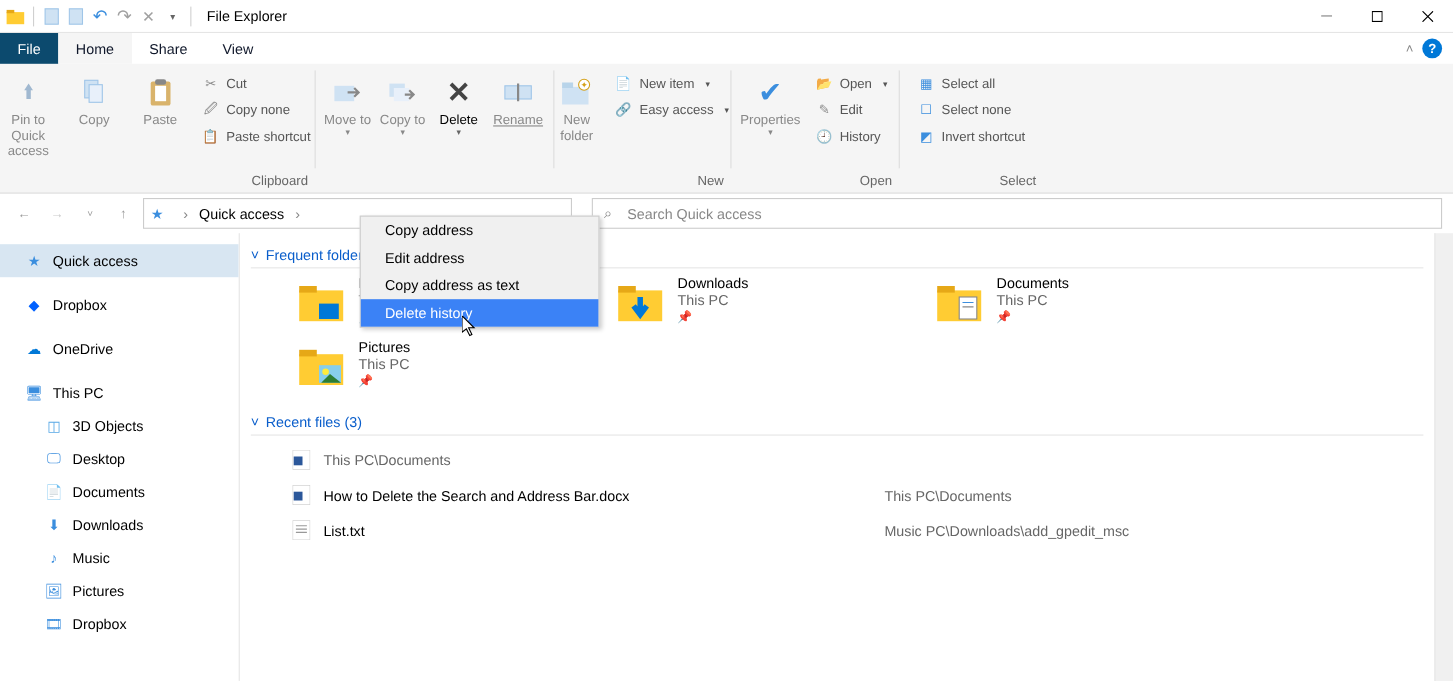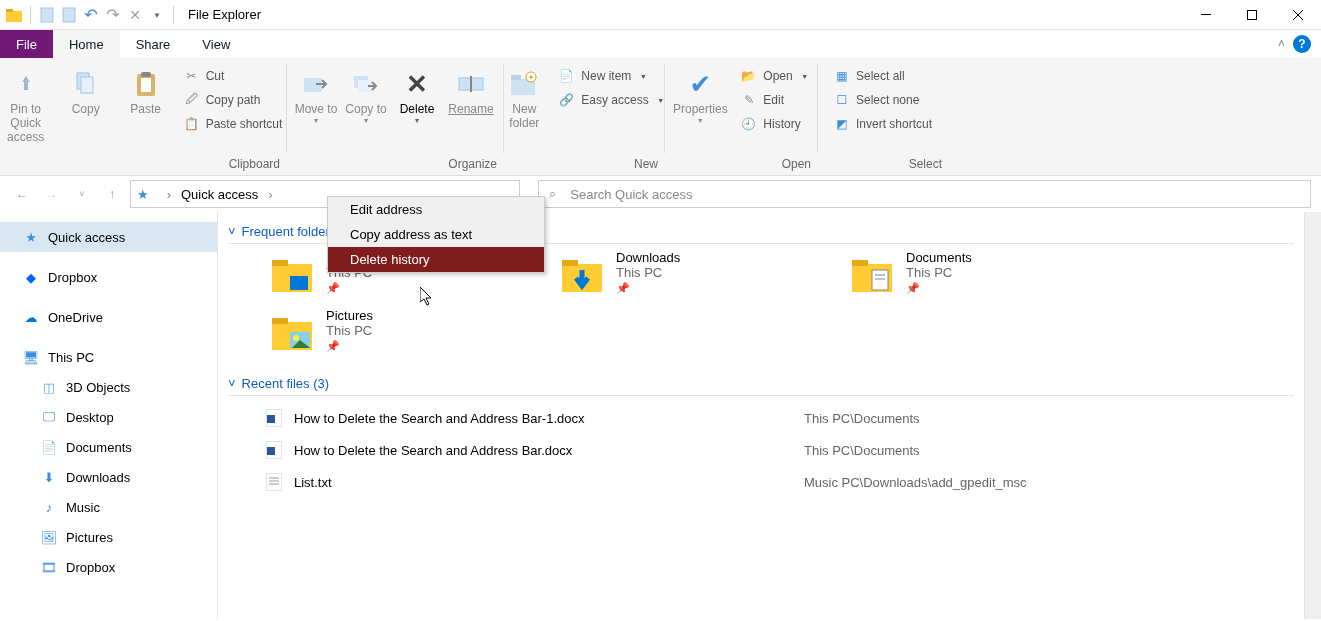--- a/index.html
+++ b/index.html
@@ -10,21 +10,21 @@
 .titlebar-left { display: flex; align-items: center; gap: 2px; padding-left: 4px; }
 .qat-icon { width: 20px; height: 20px; display: flex; align-items: center; justify-content: center; color: #a0a0a0; }
 .qat-sep { width: 1px; height: 18px; background: #d0d0d0; margin: 0 4px; }
 .app-title { margin-left: 8px; font-size: 13px; }
 .titlebar-right { margin-left: auto; display: flex; }
 .win-btn { width: 46px; height: 30px; display: flex; align-items: center; justify-content: center; color: #000; }
 
 
 .tabs { height: 28px; display: flex; align-items: stretch; background: #fff; }
 .tab { padding: 0 16px; display: flex; align-items: center; font-size: 13px; color: #0f172a; }
-.tab.file { background: #701a75; color: #fff; }
+.tab.file { background: #0c4a6e; color: #fff; }
 .tab.active { background: #f5f5f5; }
 .tabs-right { margin-left: auto; display: flex; align-items: center; gap: 8px; padding-right: 10px; }
 .help-icon { width: 18px; height: 18px; border-radius: 50%; background: #0078d7; color: #fff; display: flex; align-items: center; justify-content: center; font-weight: bold; font-size: 12px; }
 .collapse-chev { color: #888; font-size: 12px; }
 
 
 .ribbon { height: 118px; background: #f5f5f5; display: flex; border-bottom: 1px solid #ddd; }
 .ribgroup { display: flex; flex-direction: column; align-items: center; padding: 4px 6px 0 6px; }
 .ribgroup-inner { flex: 1; display: flex; align-items: flex-start; gap: 4px; }
 .ribgroup-label { font-size: 12px; color: #666; padding: 2px 0 4px 0; text-align: right; width: 100%; }
@@ -41,21 +41,21 @@
 .nav-arrow { width: 24px; height: 24px; display: flex; align-items: center; justify-content: center; color: #999; }
 .breadcrumb-box { flex: 0 0 390px; height: 28px; border: 1px solid #ccc; display: flex; align-items: center; padding: 0 6px; font-size: 13px; position: relative; }
 .bc-icon { color: #3b8ede; margin-right: 8px; }
 .bc-text { }
 .bc-chev { color: #888; margin-left: 10px; }
 .search-box { flex: 1; height: 28px; border: 1px solid #ccc; margin-left: 12px; display: flex; align-items: center; padding: 0 10px; color: #888; gap: 14px; font-size: 13px; }
 
 
 .ctx-menu { position: absolute; left: 327px; top: 196px; width: 218px; background: #f0f0f0; border: 1px solid #ccc; box-shadow: 2px 2px 4px rgba(0,0,0,.2); z-index: 100; }
 .ctx-item { padding: 5px 22px; font-size: 13px; }
-.ctx-item.highlight { background: #7f1d1d; color: #fff; }
+.ctx-item.highlight { background: #3b82f6; color: #fff; }
 .cursor { position: absolute; left: 420px; top: 287px; z-index: 200; }
 
 
 .body-split { display: flex; height: 407px; }
 .sidebar { width: 218px; border-right: 1px solid #e5e5e5; padding-top: 10px; overflow: hidden; }
 .side-item { display: flex; align-items: center; gap: 8px; padding: 6px 10px 6px 22px; font-size: 13px; }
 .side-item.indent { padding-left: 40px; }
 .side-item.selected { background: #d8e6f2; }
 .side-ic { width: 18px; height: 18px; display: flex; align-items: center; justify-content: center; }
 .side-spacer { height: 10px; }
@@ -171,21 +171,21 @@
           </span>
         <span class="lbl">Paste</span>
       </div>
       <div class="smallcol">
         <div class="smallbtn">
             <span class="sic">✂</span>
             <span>Cut</span>
           </div>
         <div class="smallbtn">
             <span class="sic">🖉</span>
-            <span>Copy path</span>
+            <span>Copy none</span>
           </div>
         <div class="smallbtn">
             <span class="sic">📋</span>
             <span>Paste shortcut</span>
           </div>
       </div>
     </div>
     <div class="ribgroup-label">Clipboard</div>
   </div>
   <div class="ribsep"></div>
@@ -221,21 +221,20 @@
       <div class="bigbtn" style="width:52px;text-decoration:underline;">
           <span class="ic">
             <svg width="28" height="20">
               <rect x="2" y="4" width="24" height="12" fill="#cfe2f3" stroke="#9fc5e8"></rect>
               <line x1="14" y1="2" x2="14" y2="18" stroke="#888" stroke-width="2"></line>
             </svg>
           </span>
           <span class="lbl">Rename</span>
         </div>
     </div>
-    <div class="ribgroup-label">Organize</div>
   </div>
   <div class="ribsep"></div>
 
   <div class="ribgroup" style="width:160px;">
     <div class="ribgroup-inner">
       <div class="bigbtn" style="width:50px;">
           <span class="ic">
             <svg width="30" height="26">
               <rect x="2" y="8" width="24" height="16" fill="#cfe2f3"></rect>
               <rect x="2" y="4" width="10" height="5" fill="#b8d4ea"></rect>
@@ -443,21 +442,20 @@
       <span>Recent files (3)</span>
     </div>
     <div class="files-list">
       <div class="file-row">
         <span class="file-ic">
             <svg width="16" height="18">
               <rect width="16" height="18" fill="#fff" stroke="#ccc"></rect>
               <rect x="1" y="6" width="8" height="8" fill="#2b579a"></rect>
             </svg>
           </span>
-        <span class="file-name">How to Delete the Search and Address Bar-1.docx</span>
         <span class="file-path">This PC\Documents</span>
       </div>
       <div class="file-row">
         <span class="file-ic">
             <svg width="16" height="18">
               <rect width="16" height="18" fill="#fff" stroke="#ccc"></rect>
               <rect x="1" y="6" width="8" height="8" fill="#2b579a"></rect>
             </svg>
           </span>
         <span class="file-name">How to Delete the Search and Address Bar.docx</span>
@@ -474,19 +472,20 @@
           </span>
         <span class="file-name">List.txt</span>
         <span class="file-path">Music PC\Downloads\add_gpedit_msc</span>
       </div>
     </div>
   </div>
   <div class="scrollbar"></div>
 </div>
 
 <div class="ctx-menu">
+  <div class="ctx-item">Copy address</div>
   <div class="ctx-item">Edit address</div>
   <div class="ctx-item">Copy address as text</div>
   <div class="ctx-item highlight">Delete history</div>
 </div>
 <svg class="cursor" width="14" height="20">
     <path d="M0 0 L0 15 L4 12 L7 18 L9 17 L6 11 L11 11 Z" fill="#fff" stroke="#000"></path>
   </svg>
 
 </body></html>

